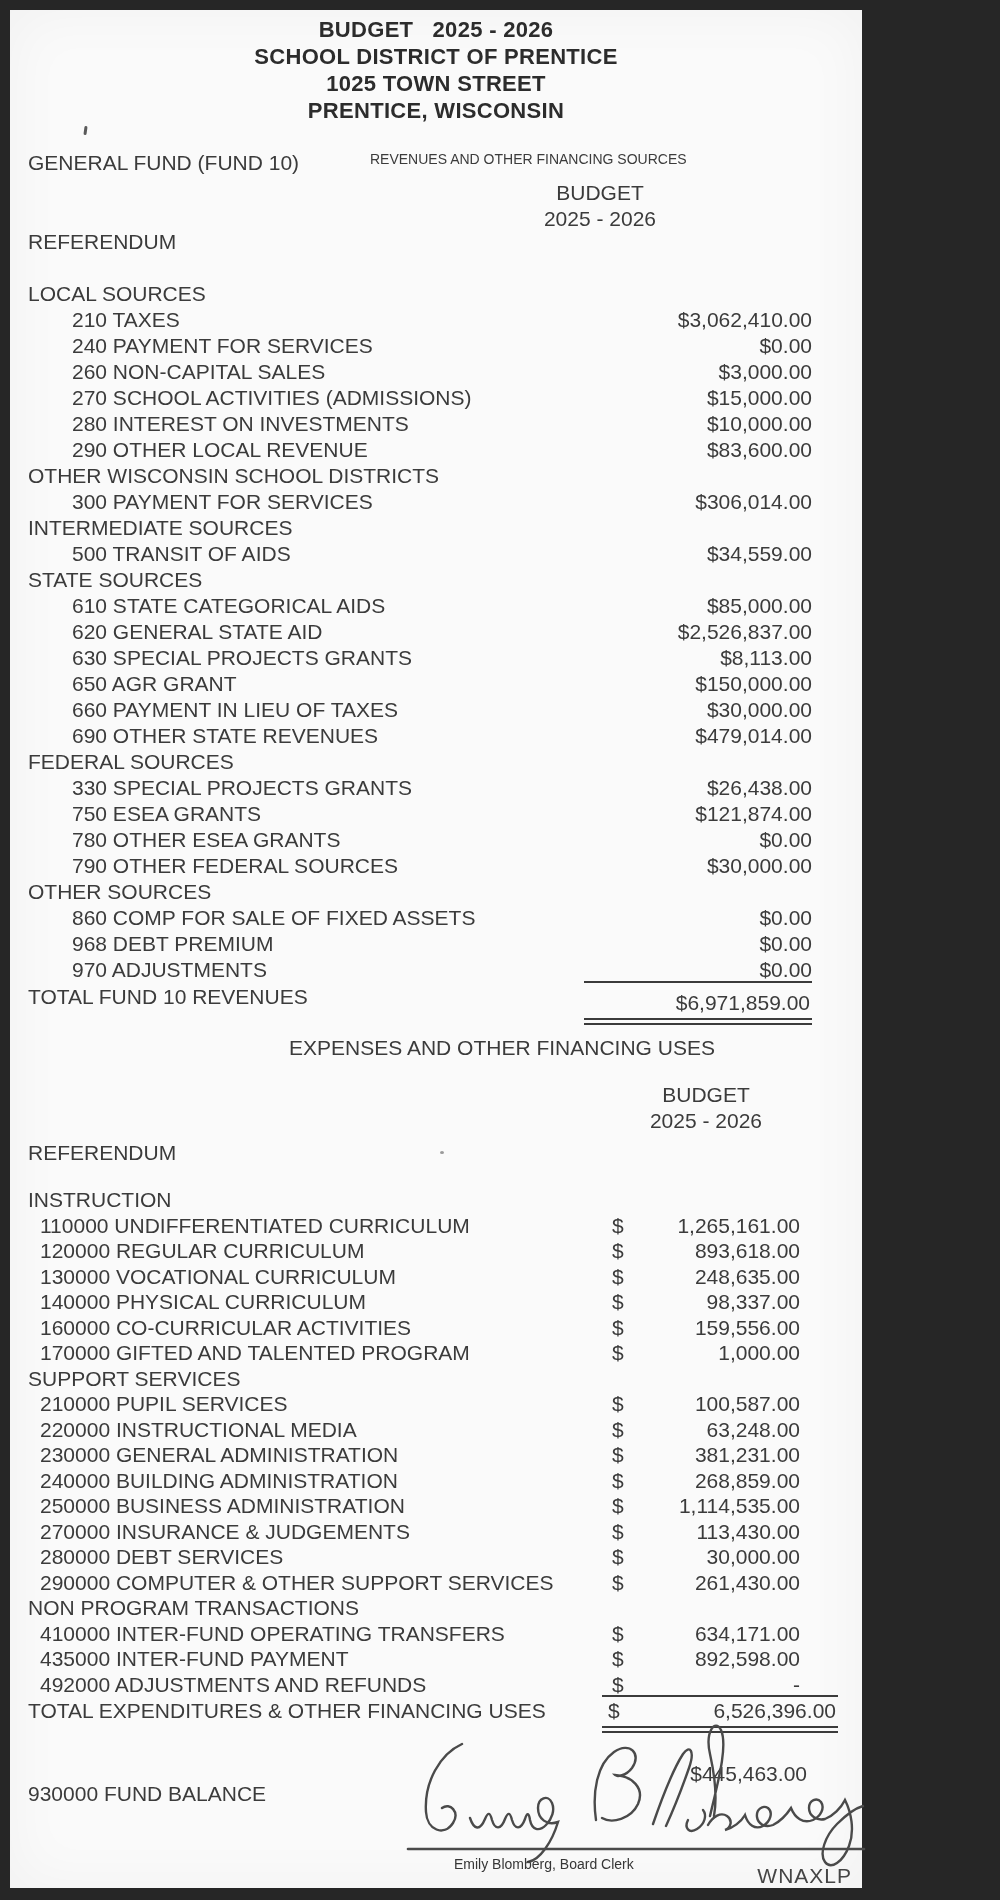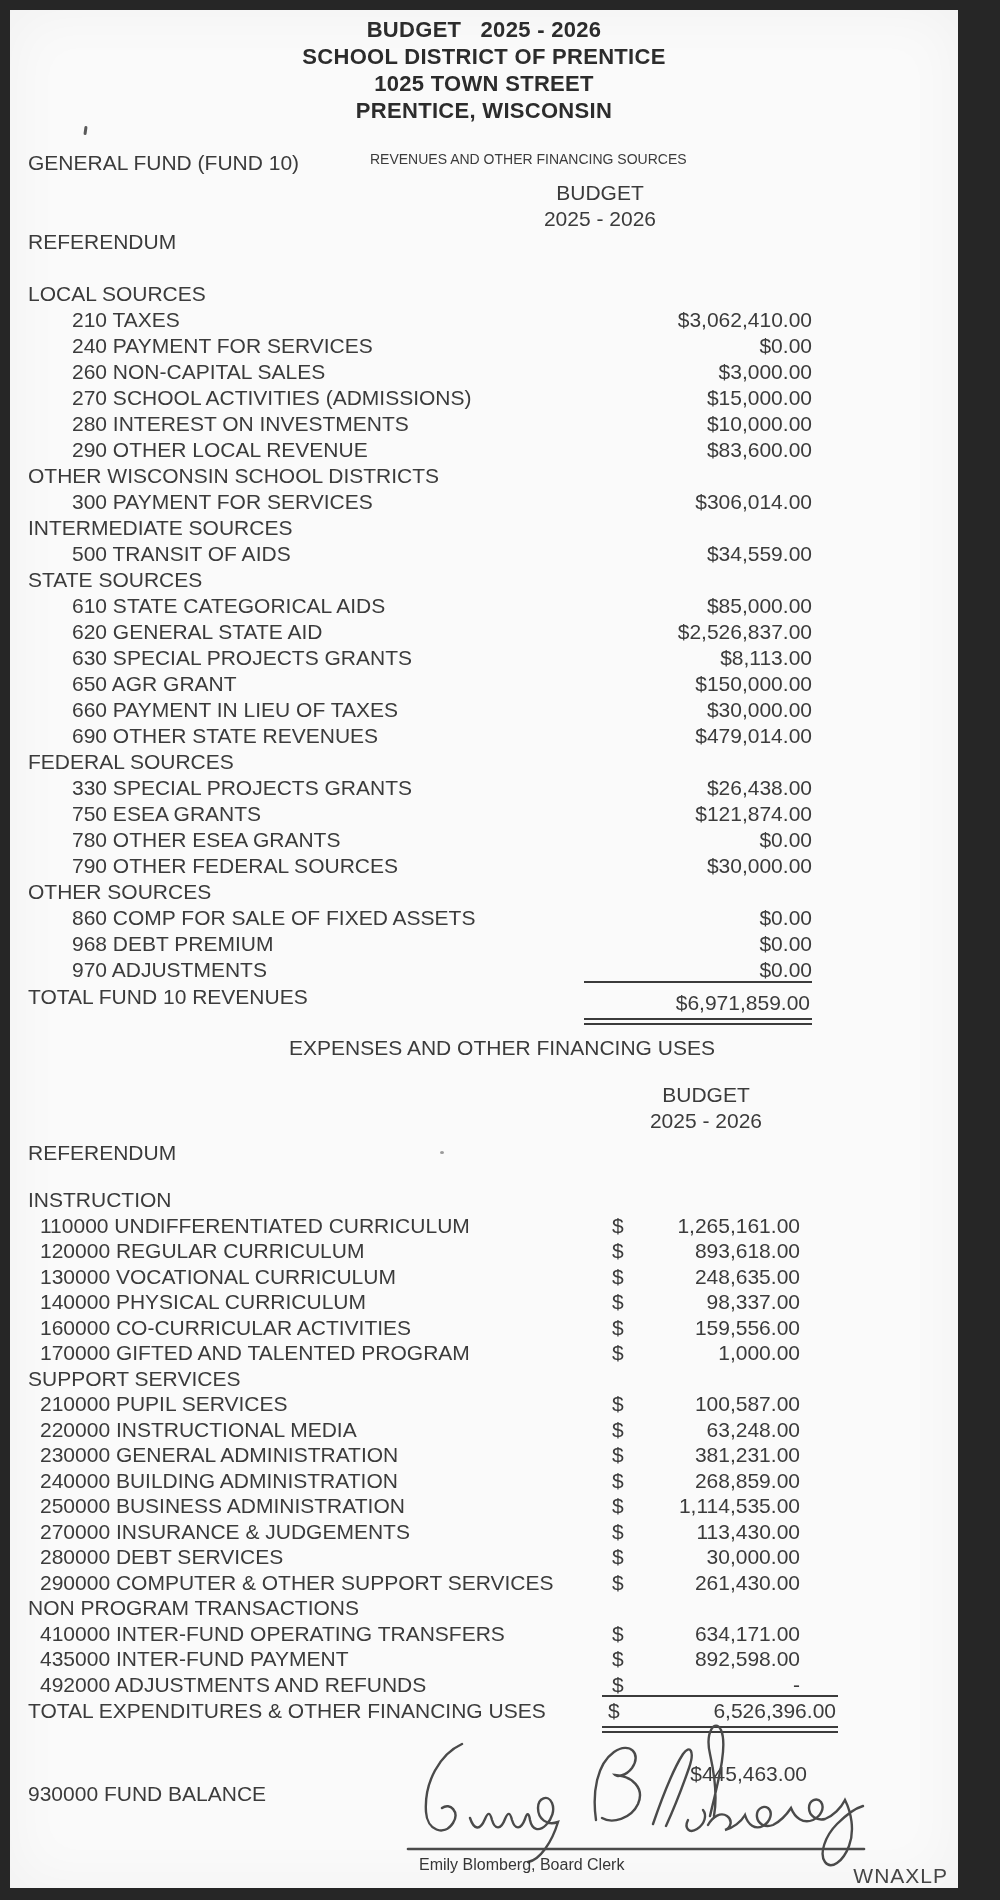--- a/index.html
+++ b/index.html
@@ -5,21 +5,21 @@
   html,body { margin:0; padding:0; }
   body {
     width:1000px; height:1900px;
     background:#262626;
     position:relative;
     font-family:"Liberation Sans", sans-serif;
     overflow:hidden;
   }
   .page {
     position:absolute; left:10px; top:10px;
-    width:948px; height:1878px;
+    width:852px; height:1878px;
     background:#fafafa;
     color:#3b3b3b;
     box-shadow:inset 0 0 60px rgba(0,0,0,0.04);
   }
   
   .title-block {
     position:absolute; top:6px; left:0; width:100%;
     text-align:center; font-weight:bold;
     font-size:22px; line-height:27px;
     color:#2c2c2c; letter-spacing:0.3px;
@@ -67,21 +67,21 @@
     position:absolute; left:574px; top:-3px; width:228px;
     display:flex; justify-content:space-between;
     padding:2px 2px 3px 6px;
     border-top:2px solid #3b3b3b;
     border-bottom:7px double #3b3b3b;
   }
   
   .fund-balance-label { position:absolute; left:18px; top:1754px; font-size:21px;margin-top:18px; }
   .fund-balance-value { position:absolute; left:557px; top:1752px; width:240px; text-align:right; font-size:21px; }
   .signature-svg { position:absolute; left:390px; top:1708px; width:480px; height:158px; }
-  .signer-name { position:absolute; left:409px; top:1846px; font-size:16px; color:#363636; }
+  .signer-name { position:absolute; left:444px; top:1846px; font-size:14px; color:#363636; }
   .legal-watermark { position:absolute; right:10px; bottom:0px; font-size:21px; color:#454545; letter-spacing:1px; }
   
   .speck-a { position:absolute; left:74px; top:116px; width:3px; height:9px; background:#5a5a5a; border-radius:2px; transform:rotate(8deg); }
   .speck-b { position:absolute; left:430px; top:1141px; width:4px; height:3px; background:#9a9a9a; border-radius:50%; }
 </style>
 </head>
 <body>
 
 <div class="page">
 

